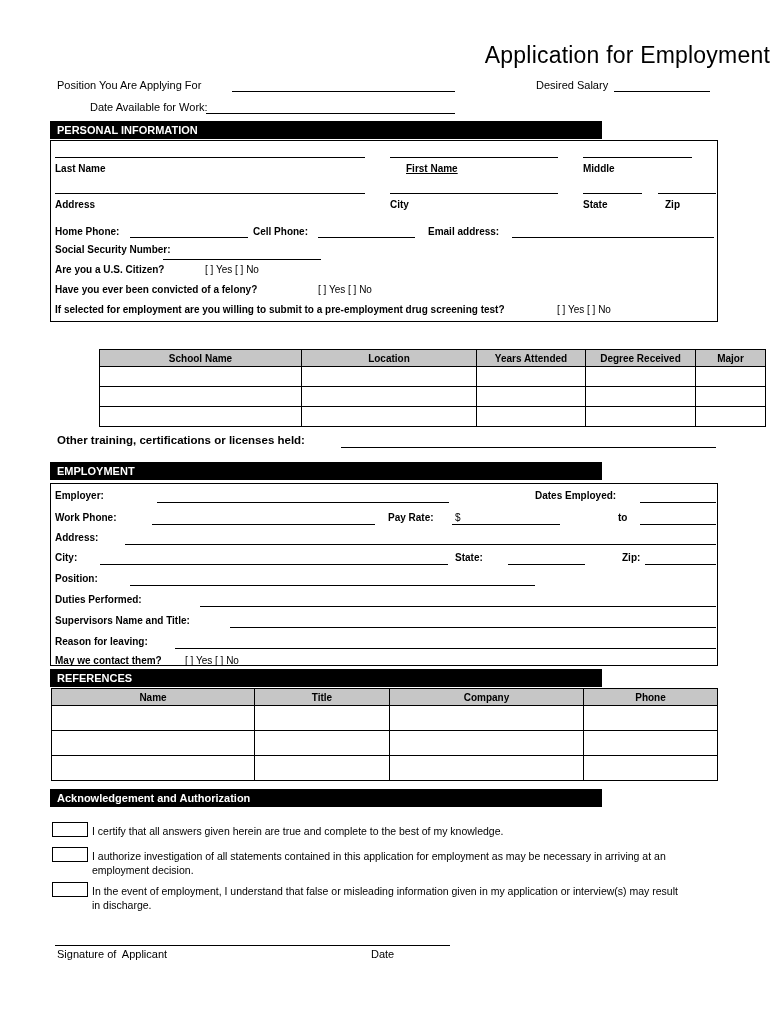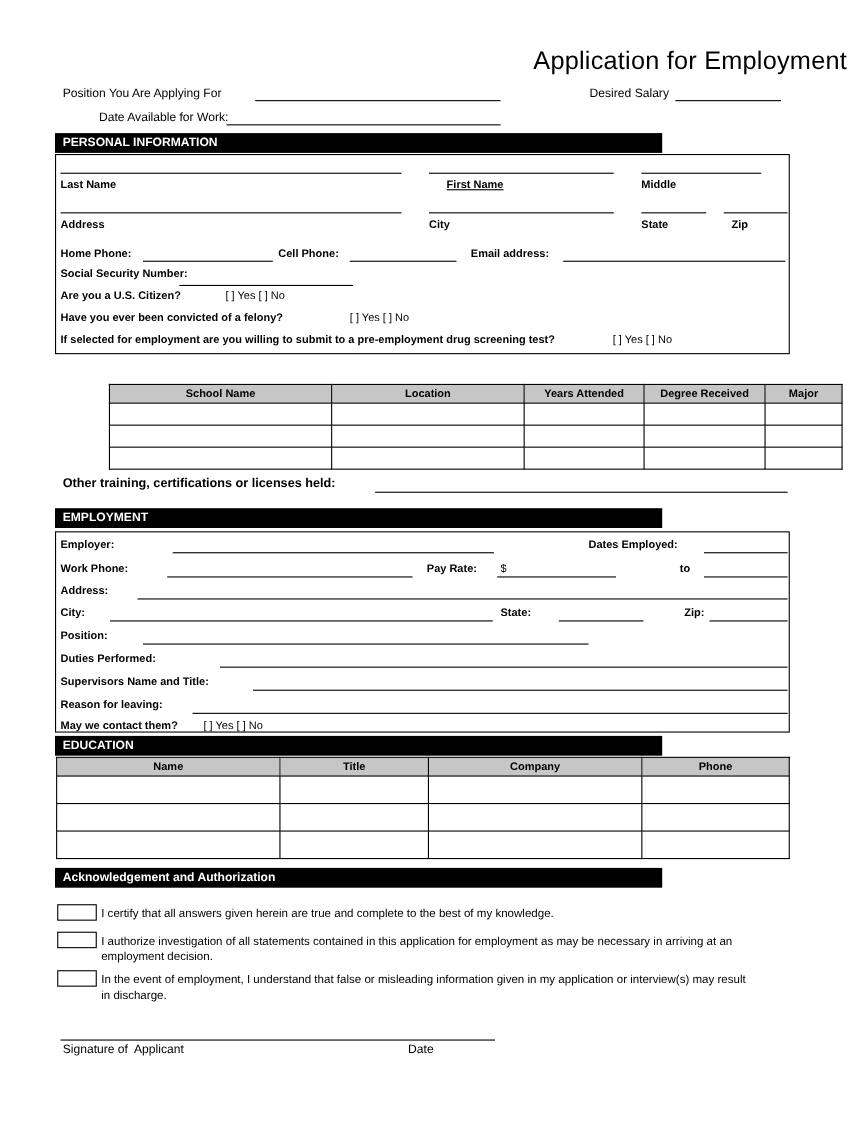--- a/index.html
+++ b/index.html
@@ -177,21 +177,21 @@
 
   <div class="lbl" style="left:55px; top:615px;">Supervisors Name and Title:</div>
   <div class="line" style="left:230px; top:627px; width:486px;"></div>
 
   <div class="lbl" style="left:55px; top:636px;">Reason for leaving:</div>
   <div class="line" style="left:175px; top:648px; width:541px;"></div>
 
   <div class="lbl" style="left:55px; top:655px;">May we contact them?</div>
   <div class="plain" style="left:185px; top:655px;">[ ]  Yes [ ]  No</div>
 
-  <div class="bar" style="top:669px;">EDUCATION</div>
+  <div class="bar" style="top:669px;">REFERENCES</div>
   <table class="grid ref" style="left:51px; top:688px; width:666px;">
     <colgroup>
       <col style="width:203px">
         <col style="width:135px">
         <col style="width:194px">
         <col style="width:134px">
     </colgroup>
     <thead>
       <tr>
         <th>Name</th>

